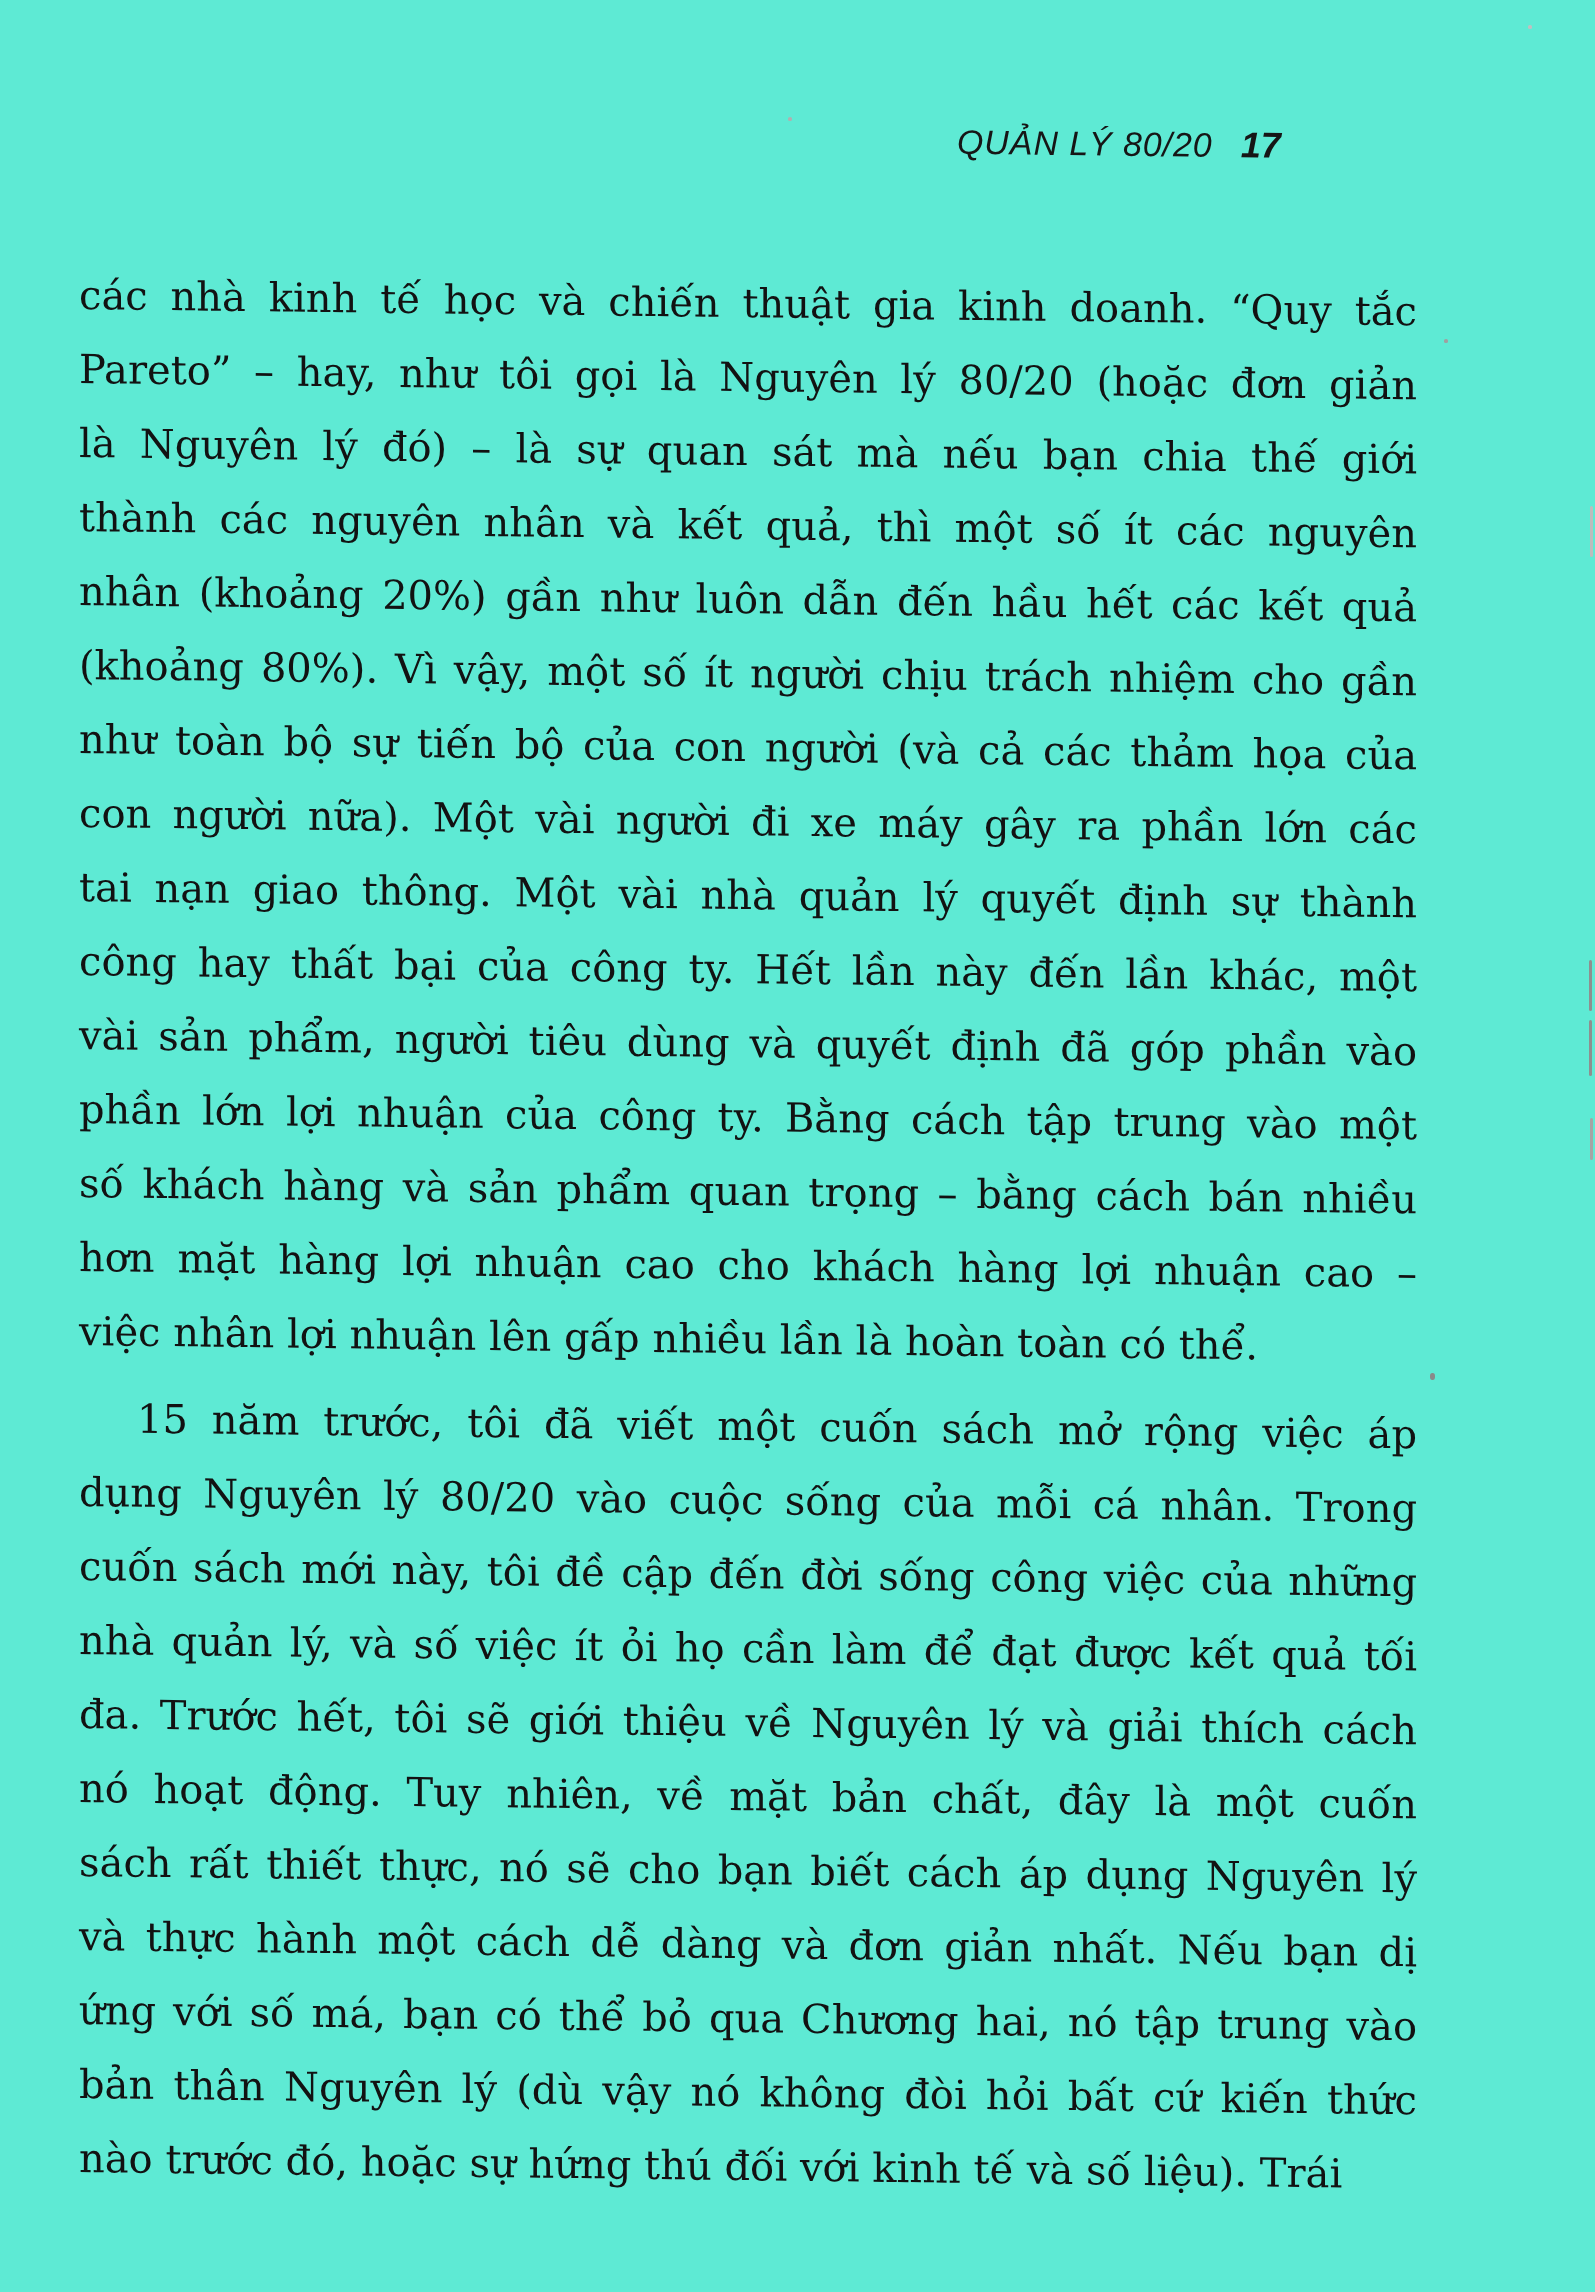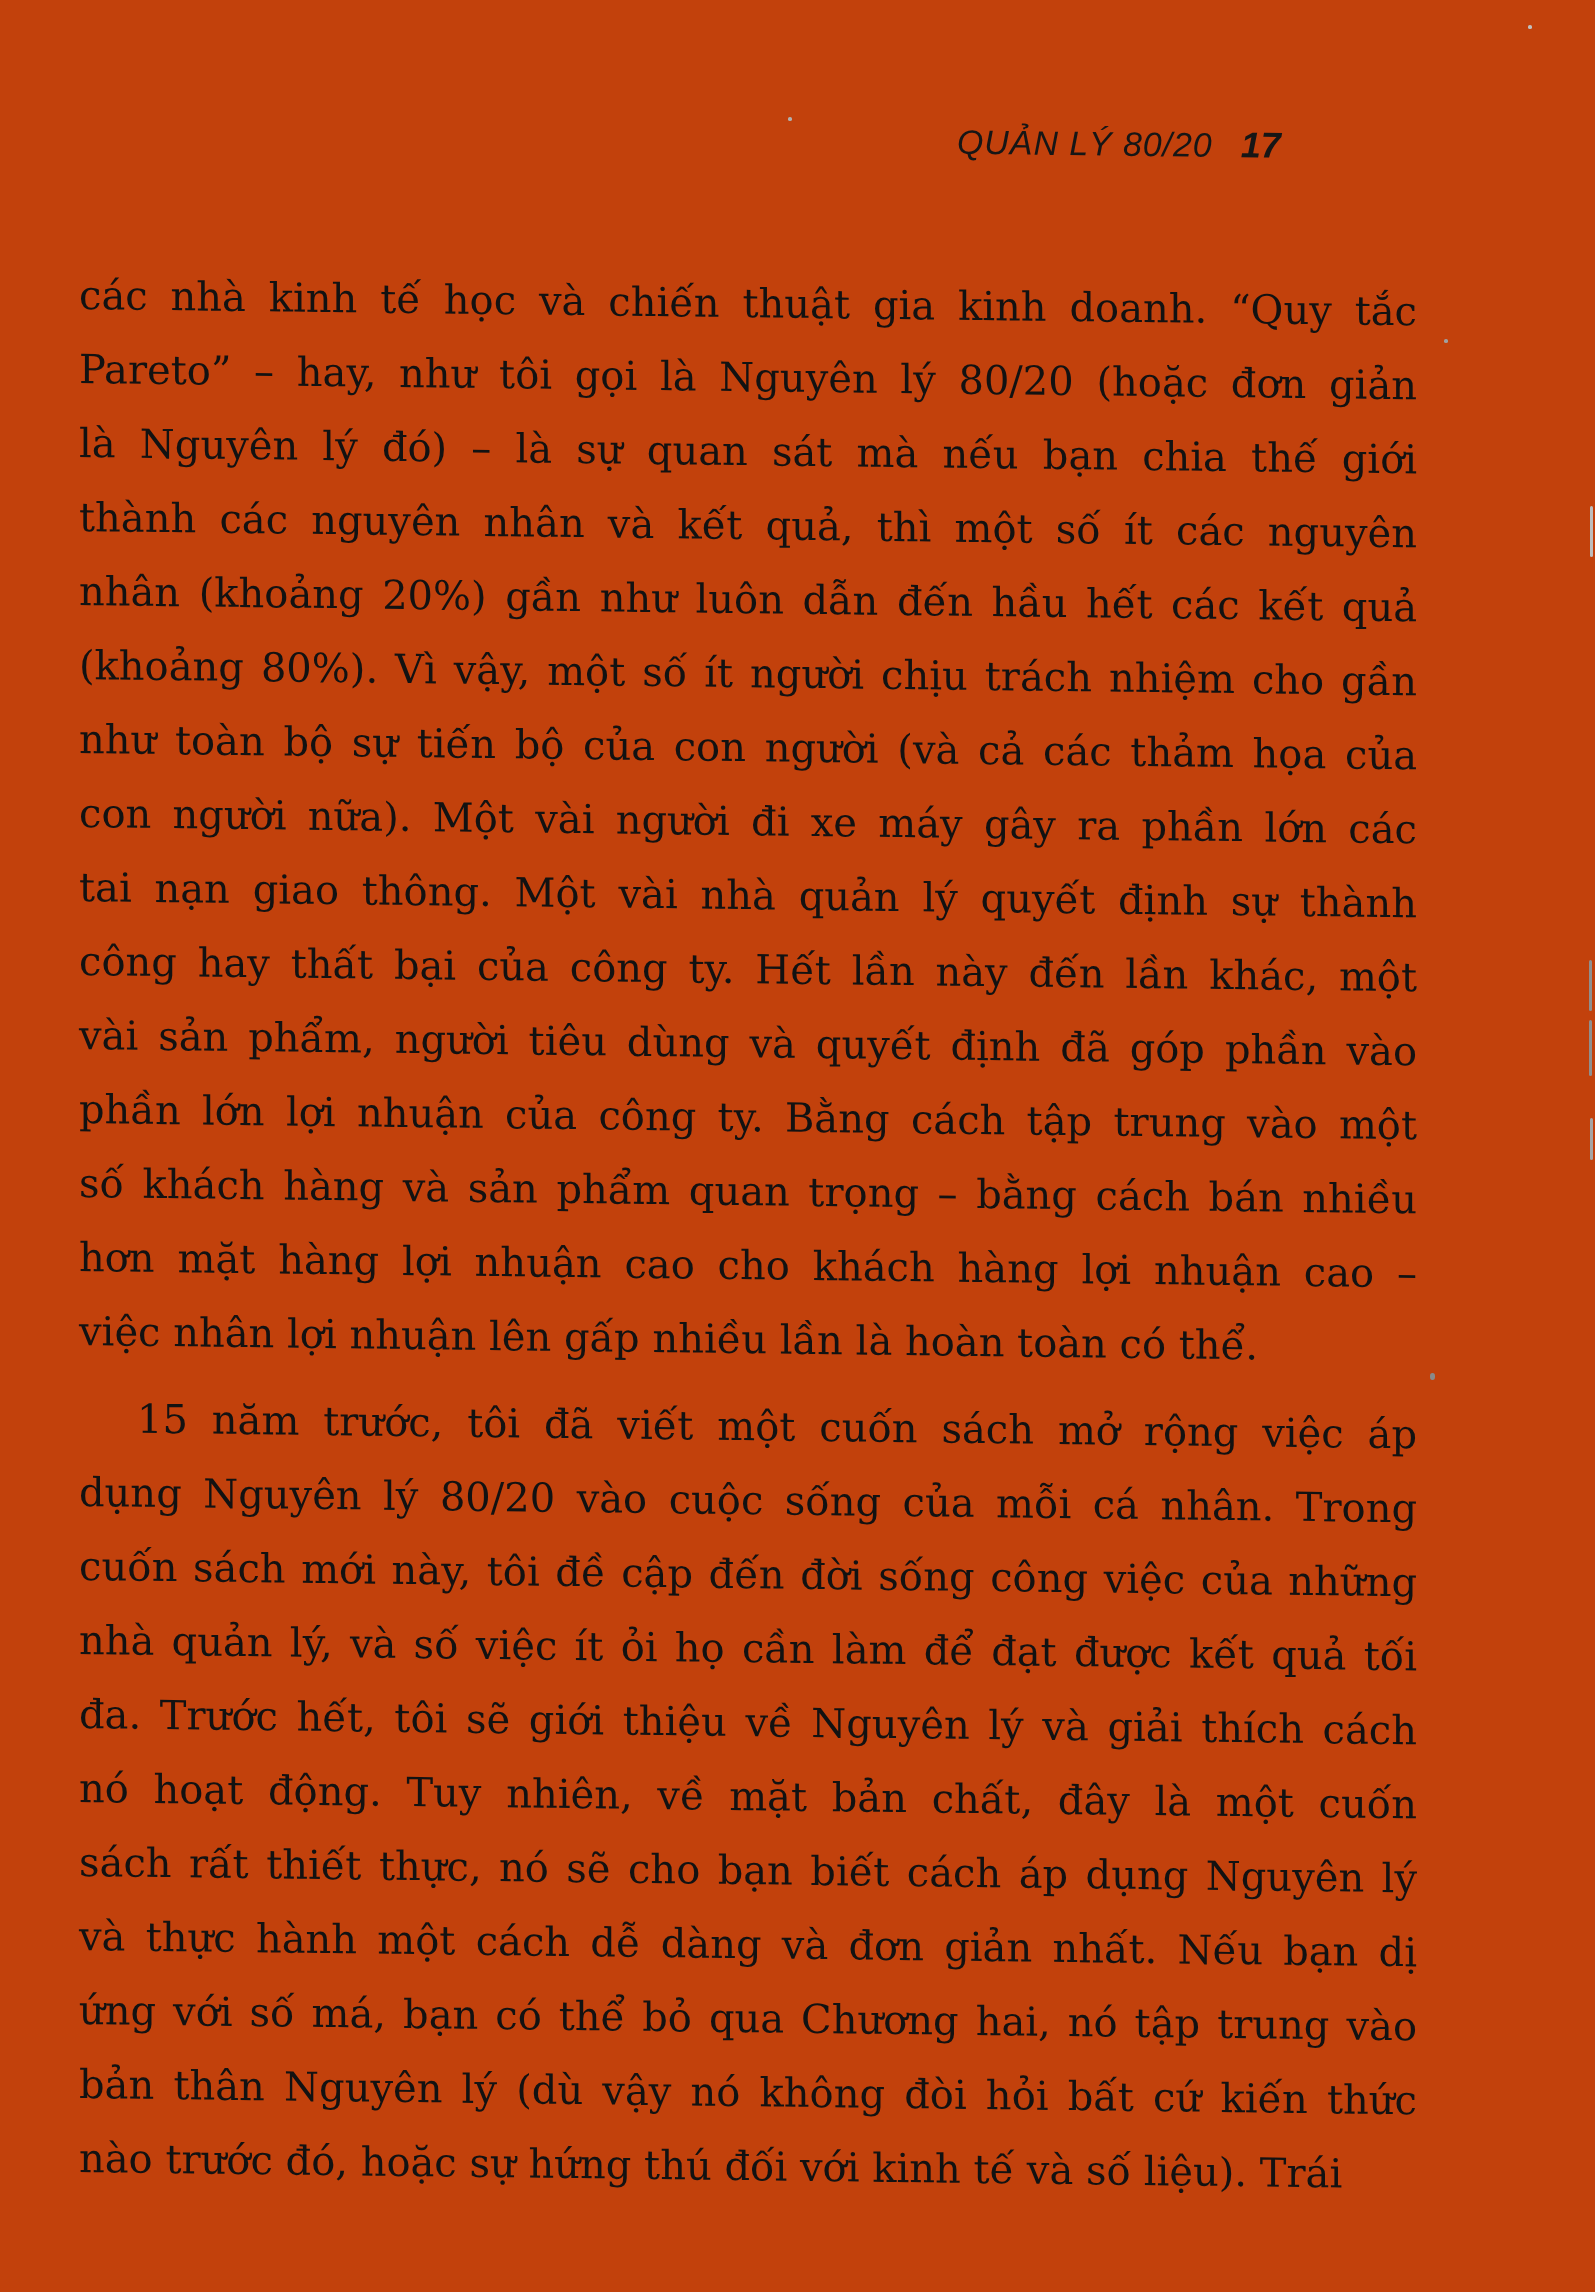--- a/index.html
+++ b/index.html
@@ -4,21 +4,21 @@
 <style>
   html, body {
     margin: 0;
     padding: 0;
     background: #ffffff;
   }
   .page {
     position: relative;
     width: 1595px;
     height: 2293px;
-    background: #c2410c;
+    background: #5eead4;
     overflow: hidden;
     font-family: "DejaVu Serif", "Liberation Serif", serif;
   }
   
   .skew-wrap {
     position: absolute;
     left: 0; top: 0;
     width: 1595px;
     height: 2293px;
     transform: skewY(0.7deg);

